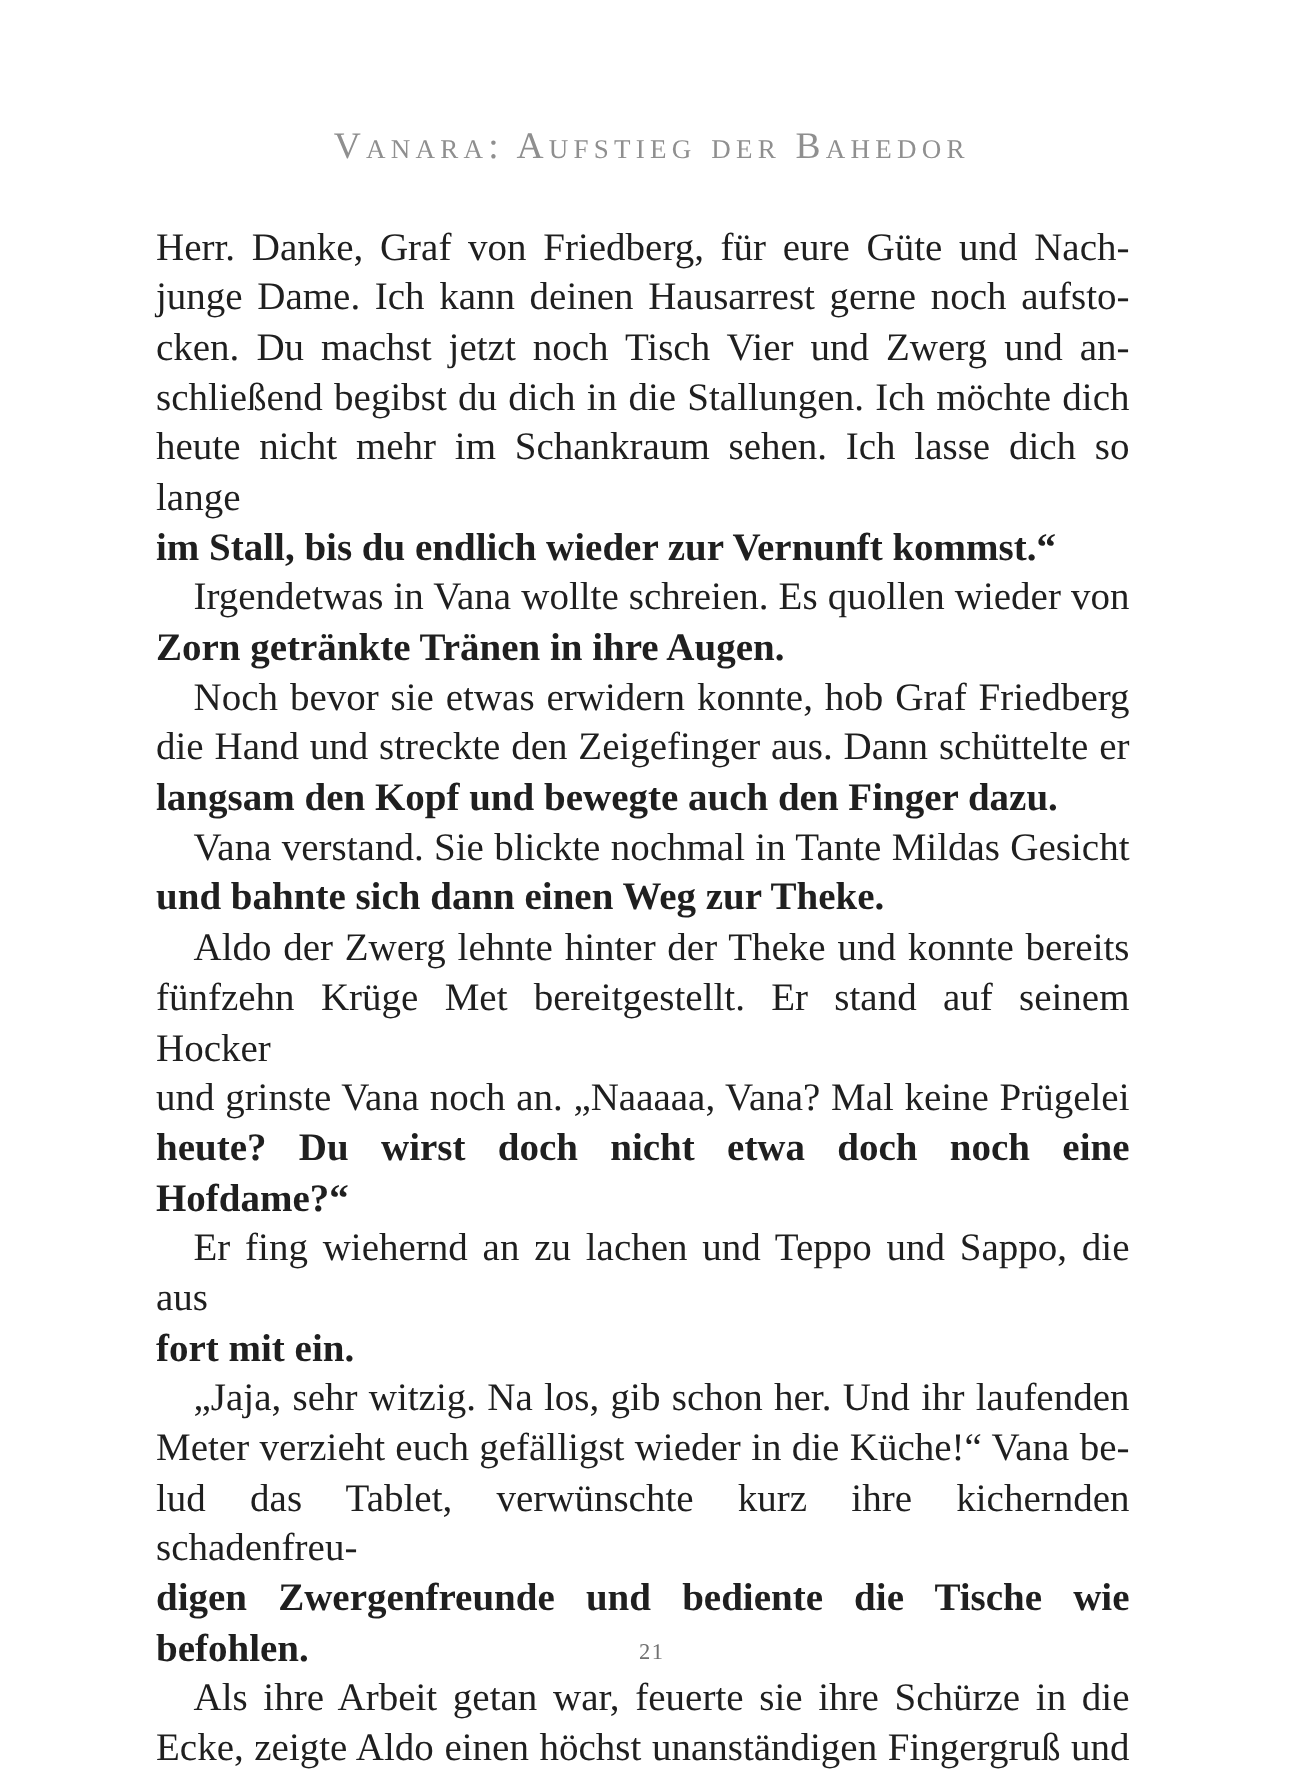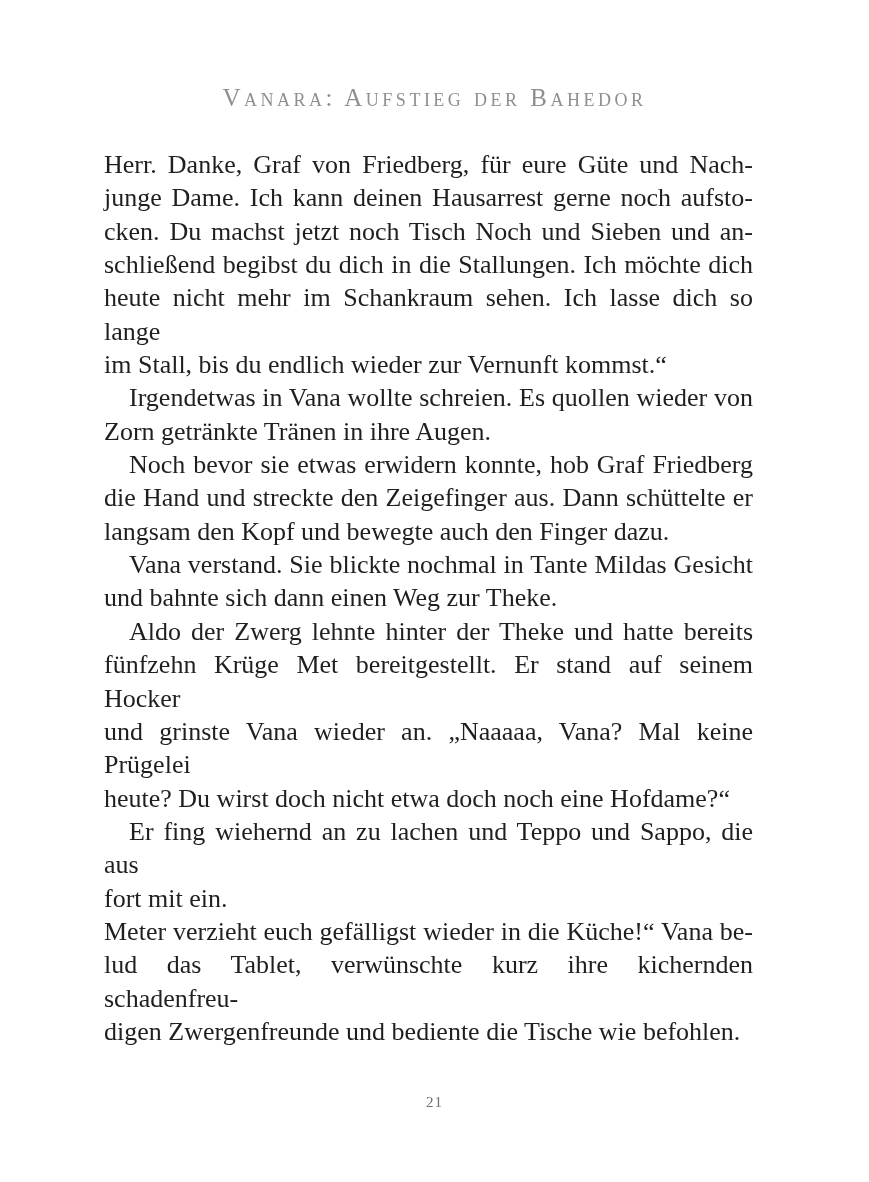--- a/index.html
+++ b/index.html
@@ -31,20 +31,21 @@
     line-height: 33.35px;
   }
   .para { margin: 0; padding: 0; }
   .line {
     text-align: justify;
     text-align-last: justify;
   }
   .line.last {
     text-align: justify;
     text-align-last: left;
+    font-weight: bold;
   }
   .line.indent { text-indent: 25px; }
   .page-number {
     position: absolute;
     top: 1094px;
     left: 0;
     right: 0;
     text-align: center;
     font-size: 15px;
     letter-spacing: 1px;
@@ -53,49 +54,54 @@
 </head>
 <body>
 
 <div class="page">
   <div class="running-header" style="color: rgb(143, 143, 143);">Vanara: Aufstieg der Bahedor</div>
 
   <div class="text-block" style="color: rgb(31, 31, 31);">
       <div class="para">
         <div class="line">Herr. Danke, Graf von Friedberg, für eure Güte und Nach-</div>
         <div class="line">junge Dame. Ich kann deinen Hausarrest gerne noch aufsto-</div>
-        <div class="line">cken. Du machst jetzt noch Tisch Noch und Sieben und an-</div>
+        <div class="line">cken. Du machst jetzt noch Tisch Vier und Zwerg und an-</div>
         <div class="line">schließend begibst du dich in die Stallungen. Ich möchte dich</div>
         <div class="line">heute nicht mehr im Schankraum sehen. Ich lasse dich so lange</div>
         <div class="line last">im Stall, bis du endlich wieder zur Vernunft kommst.“</div>
       </div>
       <div class="para">
         <div class="line indent">Irgendetwas in Vana wollte schreien. Es quollen wieder von</div>
         <div class="line last">Zorn getränkte Tränen in ihre Augen.</div>
       </div>
       <div class="para">
         <div class="line indent">Noch bevor sie etwas erwidern konnte, hob Graf Friedberg</div>
         <div class="line">die Hand und streckte den Zeigefinger aus. Dann schüttelte er</div>
         <div class="line last">langsam den Kopf und bewegte auch den Finger dazu.</div>
       </div>
       <div class="para">
         <div class="line indent">Vana verstand. Sie blickte nochmal in Tante Mildas Gesicht</div>
         <div class="line last">und bahnte sich dann einen Weg zur Theke.</div>
       </div>
       <div class="para">
-        <div class="line indent">Aldo der Zwerg lehnte hinter der Theke und hatte bereits</div>
+        <div class="line indent">Aldo der Zwerg lehnte hinter der Theke und konnte bereits</div>
         <div class="line">fünfzehn Krüge Met bereitgestellt. Er stand auf seinem Hocker</div>
-        <div class="line">und grinste Vana wieder an. „Naaaaa, Vana? Mal keine Prügelei</div>
+        <div class="line">und grinste Vana noch an. „Naaaaa, Vana? Mal keine Prügelei</div>
         <div class="line last">heute? Du wirst doch nicht etwa doch noch eine Hofdame?“</div>
       </div>
       <div class="para">
         <div class="line indent">Er fing wiehernd an zu lachen und Teppo und Sappo, die aus</div>
         <div class="line last">fort mit ein.</div>
       </div>
       <div class="para">
+        <div class="line indent">„Jaja, sehr witzig. Na los, gib schon her. Und ihr laufenden</div>
         <div class="line">Meter verzieht euch gefälligst wieder in die Küche!“ Vana be-</div>
         <div class="line">lud das Tablet, verwünschte kurz ihre kichernden schadenfreu-</div>
         <div class="line last">digen Zwergenfreunde und bediente die Tische wie befohlen.</div>
+      </div>
+      <div class="para">
+        <div class="line indent">Als ihre Arbeit getan war, feuerte sie ihre Schürze in die</div>
+        <div class="line">Ecke, zeigte Aldo einen höchst unanständigen Fingergruß und</div>
       </div>
     </div>
 
   <div class="page-number" style="color: rgb(112, 112, 112);">21</div>
 </div>
 
 </body></html>

